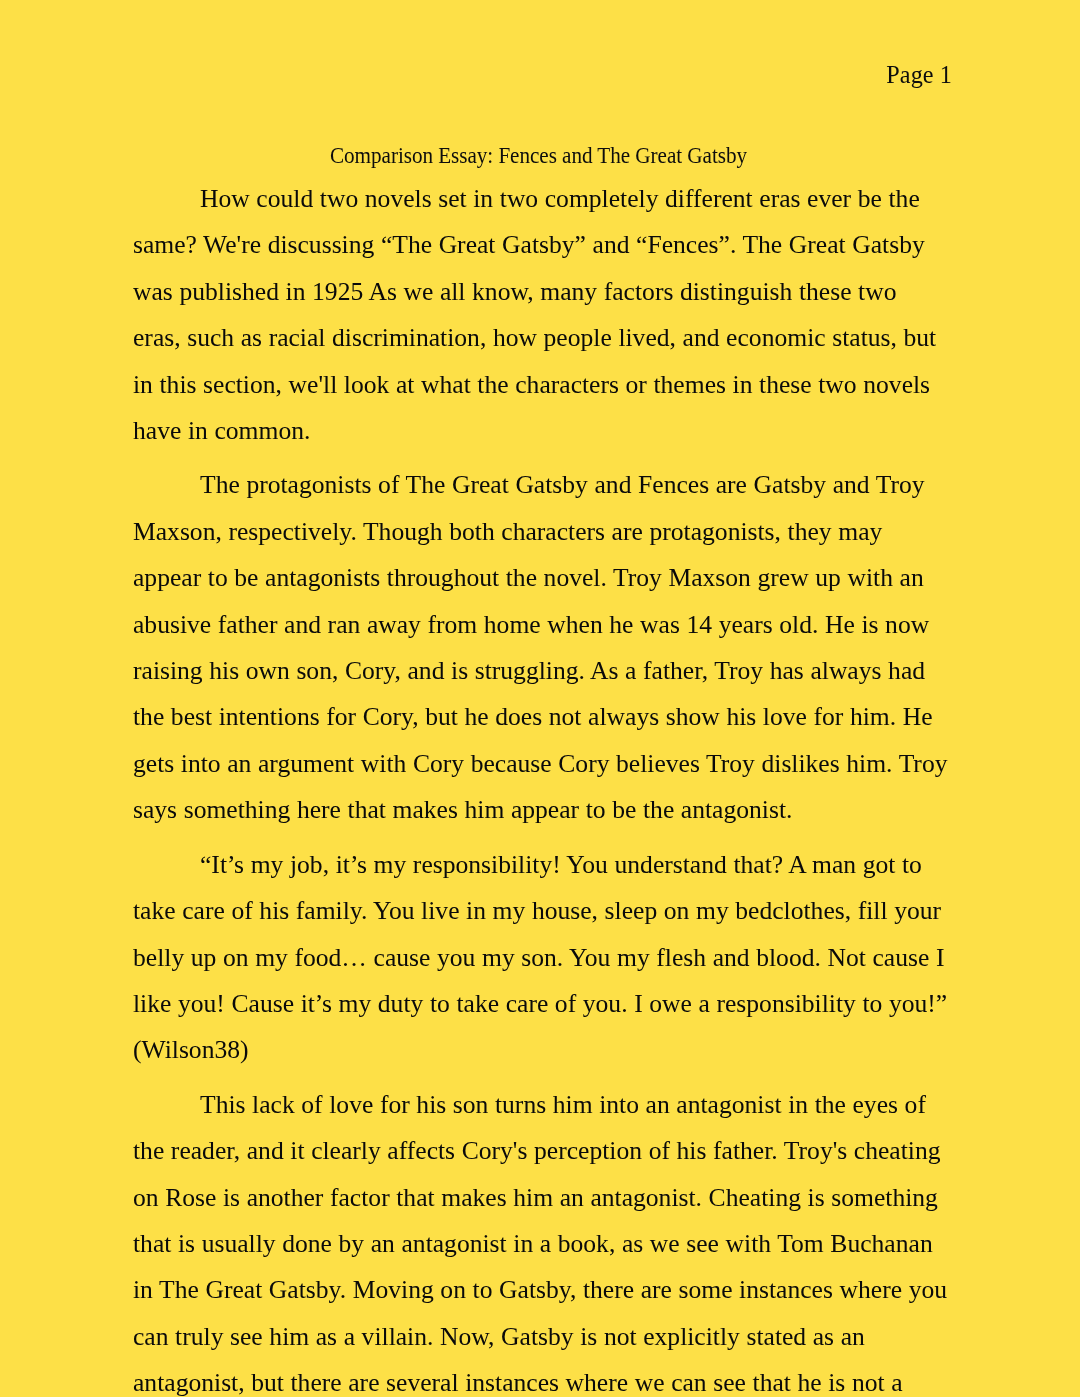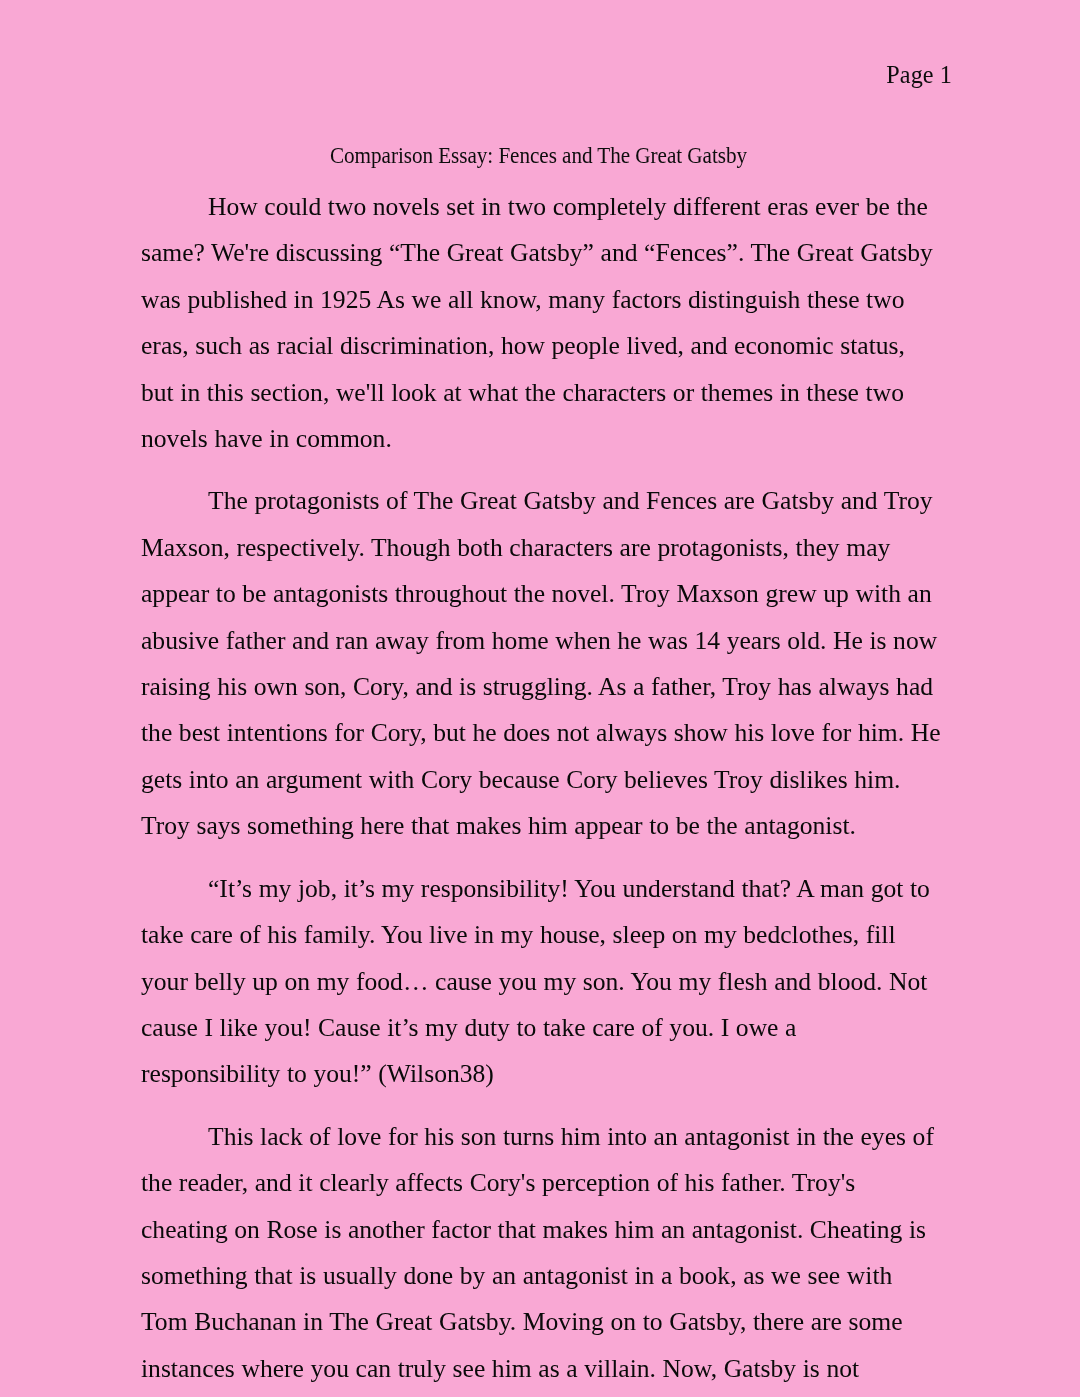--- a/index.html
+++ b/index.html
@@ -6,21 +6,21 @@
   html, body {
     margin: 0;
     padding: 0;
     background: #ffffff;
   }
 
   .page {
     position: relative;
     width: 1080px;
     height: 1397px;
-    background: #f9a8d4;
+    background: #fde047;
     overflow: hidden;
     font-family: "Liberation Serif", "DejaVu Serif", serif;
     color: #0a0a0a;
     -webkit-font-smoothing: antialiased;
   }
 
   
   .page-header {
     position: absolute;
     top: 62px;
@@ -53,21 +53,21 @@
 
   
   .body-column {
     position: absolute;
     top: 168px;
     left: 125px;
     width: 832px;
   }
 
   .para {
-    margin: 16px;
+    margin: 8px;
     font-size: 25.6px;
     line-height: 46.4px;
     text-align: left;
     text-indent: 67px;
     color: #0a0a0a;
     word-spacing: 0.2px;
     hyphens: none;
   }
 
   

